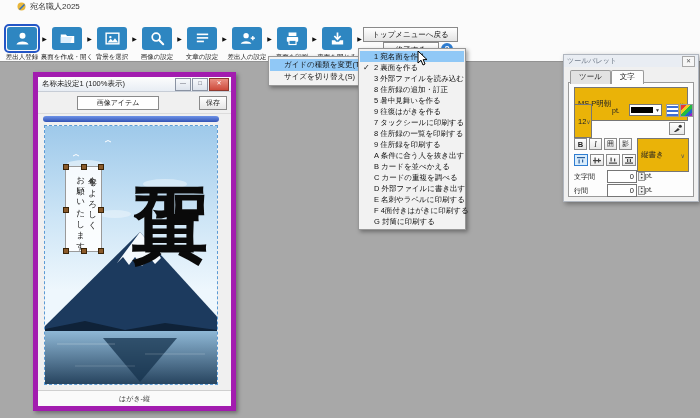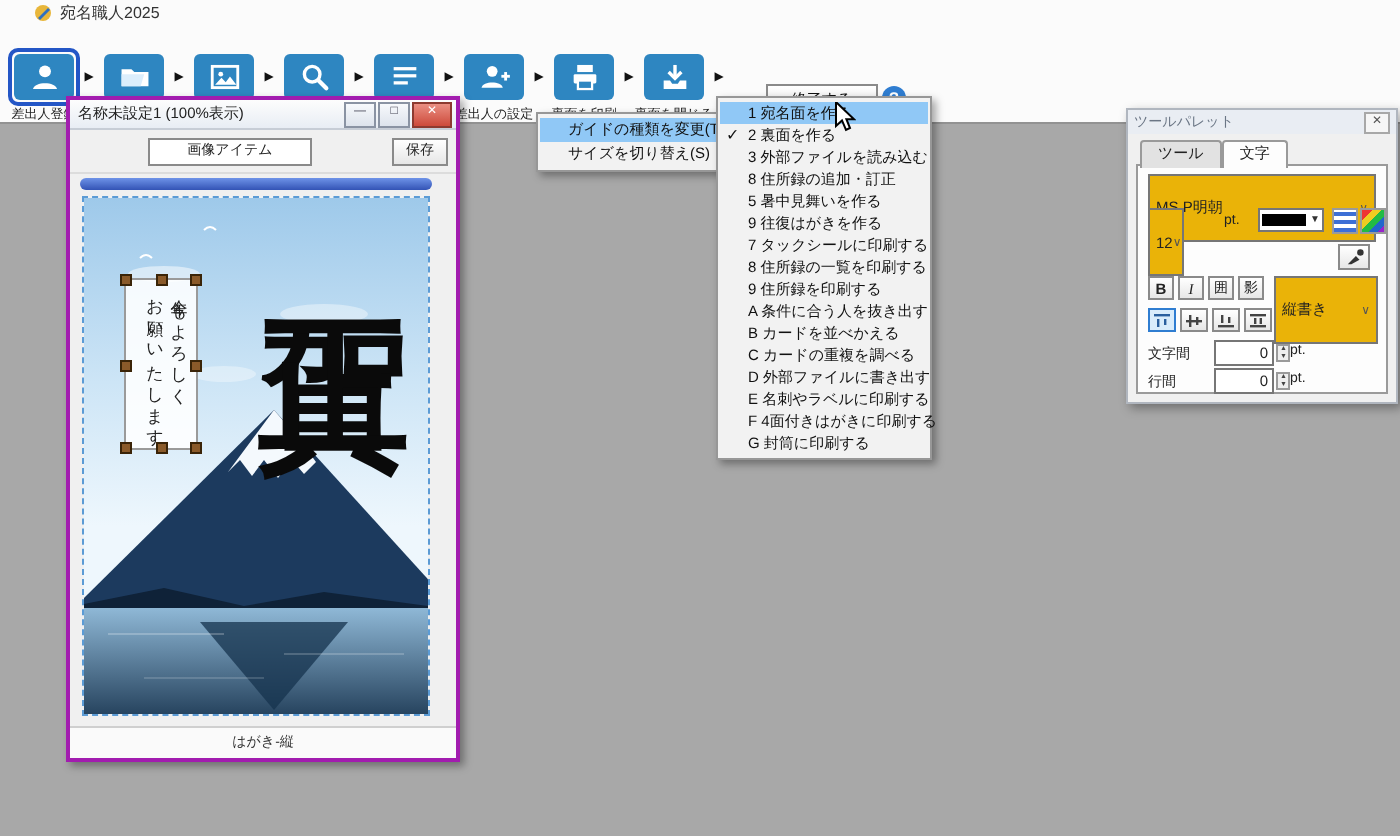--- a/index.html
+++ b/index.html
@@ -17,22 +17,22 @@
   .tb-btn svg{width:17px;height:17px}
   .tb-sel{border:2px solid #2456c6;border-radius:5px;padding:1px;margin:-3px}
   .tb-lbl{font-size:6.5px;margin-top:3px;white-space:nowrap;color:#222}
   .tb-sep{width:11px;text-align:center;font-size:6px;color:#111;line-height:24px}
   .winbtn{position:absolute;display:flex;align-items:center;justify-content:center;
           background:linear-gradient(#ffffff,#e3e3e3);border:1px solid #8a8a8a;font-size:7.5px;color:#111}
   .qicon{position:absolute;width:12px;height:12px;border-radius:50%;background:#2f7dd1;color:#fff;
          font-size:8.5px;font-weight:bold;text-align:center;line-height:12px}
 
   
-  .docwin{position:absolute;left:33px;top:48px;width:193px;height:329px;background:#f0f0f0;
-          border:2px solid #a21caf;box-shadow:2px 2px 4px rgba(0,0,0,.35);z-index:2}
+  .docwin{position:absolute;left:33px;top:72px;width:193px;height:329px;background:#f0f0f0;
+          border:5px solid #a21caf;box-shadow:2px 2px 4px rgba(0,0,0,.35);z-index:2}
   .doc-title{height:14px;background:linear-gradient(#fdfdfd,#e8edf4);border-bottom:1px solid #c7cdd6;
              display:flex;align-items:center;font-size:7.5px;color:#222;padding-left:4px}
   .doc-ctrls{margin-left:auto;display:flex;margin-right:2px;gap:1px}
   .dc{width:14px;height:11px;border:1px solid #8a93a3;background:linear-gradient(#f7f9fc,#dde3ec);
       font-size:6px;line-height:9px;text-align:center;color:#445}
   .dc.close{width:18px;background:linear-gradient(#ea8f82,#cd4a3b);color:#fff;border-color:#8d3a30}
   .doc-toolbar{position:relative;height:21px;border-bottom:1px solid #dcdcdc}
   .item-btn{position:absolute;left:39px;top:4px;width:80px;height:12px;background:#fff;border:1px solid #8a8a8a;
             font-size:7px;text-align:center;line-height:12px;color:#222}
   .save-btn{position:absolute;right:4px;top:4px;width:26px;height:12px;background:linear-gradient(#fff,#e6e6e6);
@@ -200,20 +200,21 @@
             <path d="M12 3.5v8" stroke="#fff" stroke-width="2.4"></path>
             <path d="M7.5 8.5 12 13l4.5-4.5" fill="none" stroke="#fff" stroke-width="2.4"></path>
             <path d="M4 14.5v6h16v-6h-4.5l-1.5 2.2h-4L8.5 14.5z" fill="#fff"></path>
           </svg>
       </div>
       <div class="tb-lbl">裏面を閉じる</div>
     </div>
     <div class="tb-sep">▶</div>
   </div>
 
+  <div class="winbtn" style="left:363px;top:27px;width:93px;height:13px">トップメニューへ戻る</div>
   <div class="winbtn" style="left:383px;top:42px;width:54px;height:13px">終了する</div>
   <div class="qicon" style="left:441px;top:43px">?</div>
 </div>
 
 <div class="docwin">
   <div class="doc-title">
     <span>名称未設定1 (100%表示)</span>
     <div class="doc-ctrls">
       <div class="dc">—</div>
       <div class="dc">□</div>

